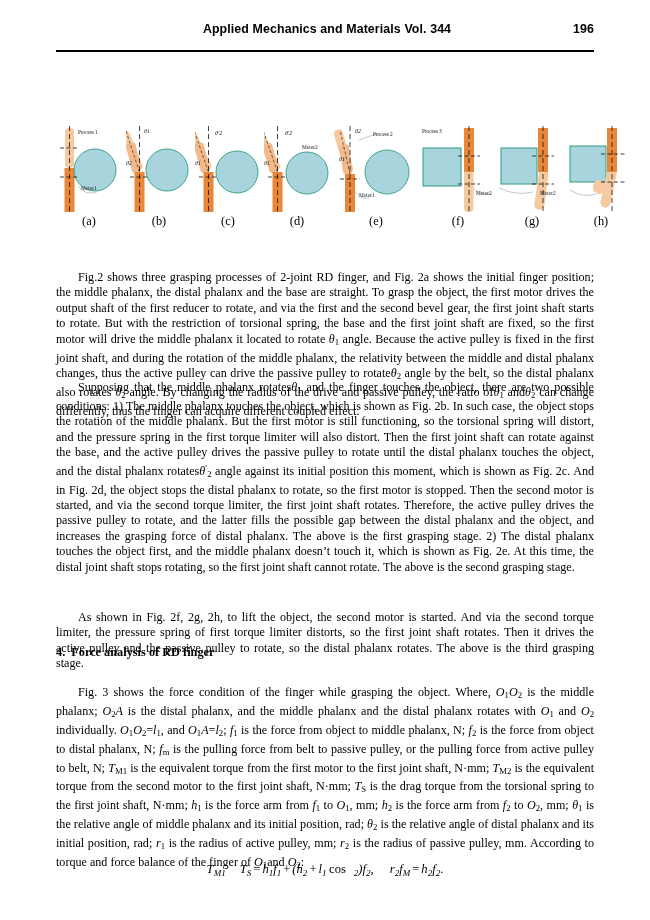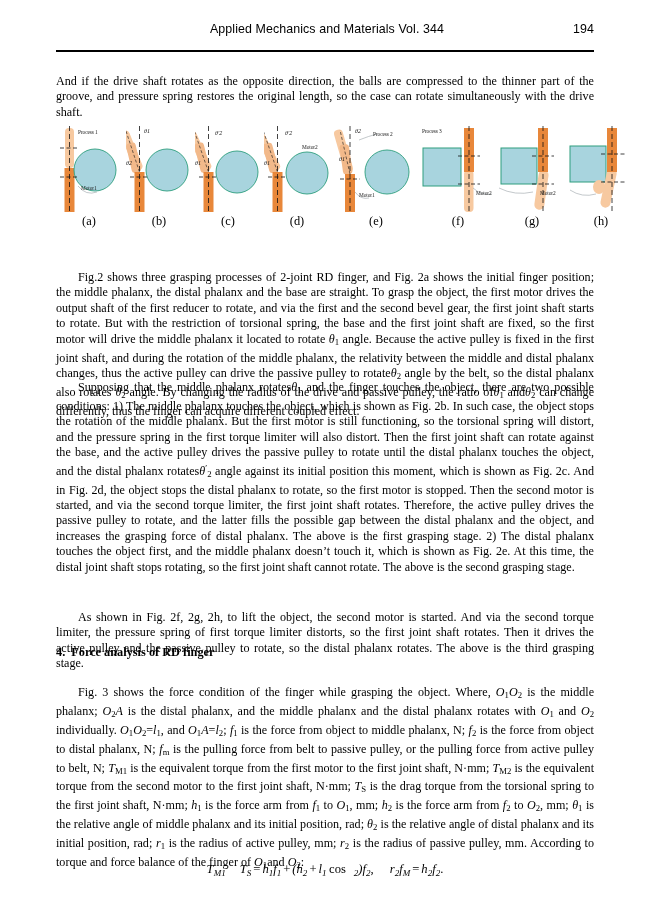--- a/index.html
+++ b/index.html
@@ -27,21 +27,21 @@
   
   .running-head {
     position: absolute;
     left: 56px;
     top: 22px;
     width: 538px;
     display: flex;
     align-items: baseline;
     justify-content: space-between;
     font-family: "Liberation Sans", "DejaVu Sans", sans-serif;
-    font-weight: normal;
+    font-weight: bold;
     font-size: 12.4px;
     letter-spacing: 0.1px;
   }
   .running-head .journal {
     flex: 1;
     text-align: center;
     padding-left: 38px;
   }
   .running-head .folio {
     width: 34px;
@@ -150,27 +150,24 @@
   .equation .gap-s { display: inline-block; width: 8px; }
   .equation .rm { font-style: normal; }
 </style>
 </head>
 <body>
 
 <div class="page">
 
   <div class="running-head">
     <span class="journal">Applied Mechanics and Materials Vol. 344</span>
-    <span class="folio">194</span>
+    <span class="folio">196</span>
   </div>
   <div class="head-rule"></div>
 
-  <div class="col" style="top:74px;">
-    <p class="body">And if the drive shaft rotates as the opposite direction, the balls are compressed to the thinner part of the groove, and pressure spring restores the original length, so the case can rotate simultaneously with the drive shaft.</p>
-  </div>
 
   <div class="figure">
     <div class="panels">
 
       <div class="panel" style="left:0px;">
         <svg width="66" height="88" viewBox="0 0 66 88">
           <defs>
             <linearGradient id="gFadeA" x1="0" y1="0" x2="0" y2="1">
               <stop offset="0" stop-color="#F7CDA6"></stop>
                 <stop offset="1" stop-color="#F7CDA6"></stop>

